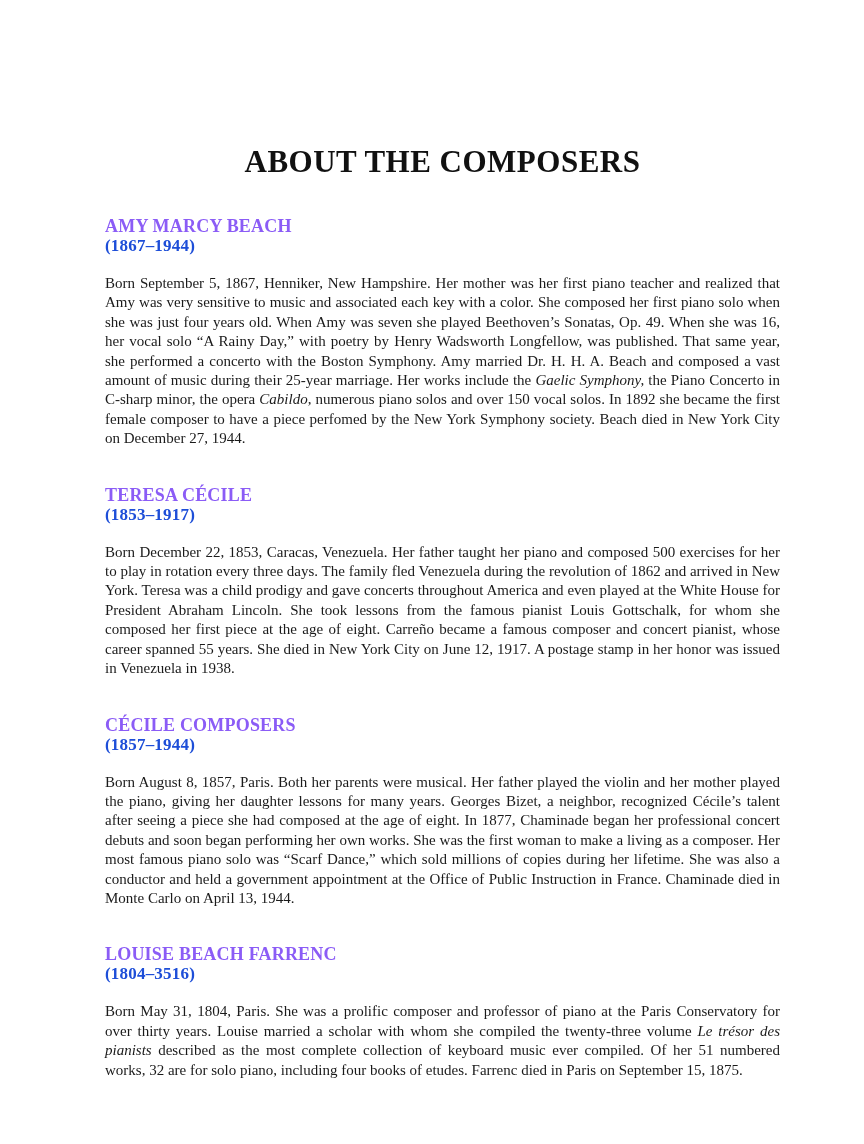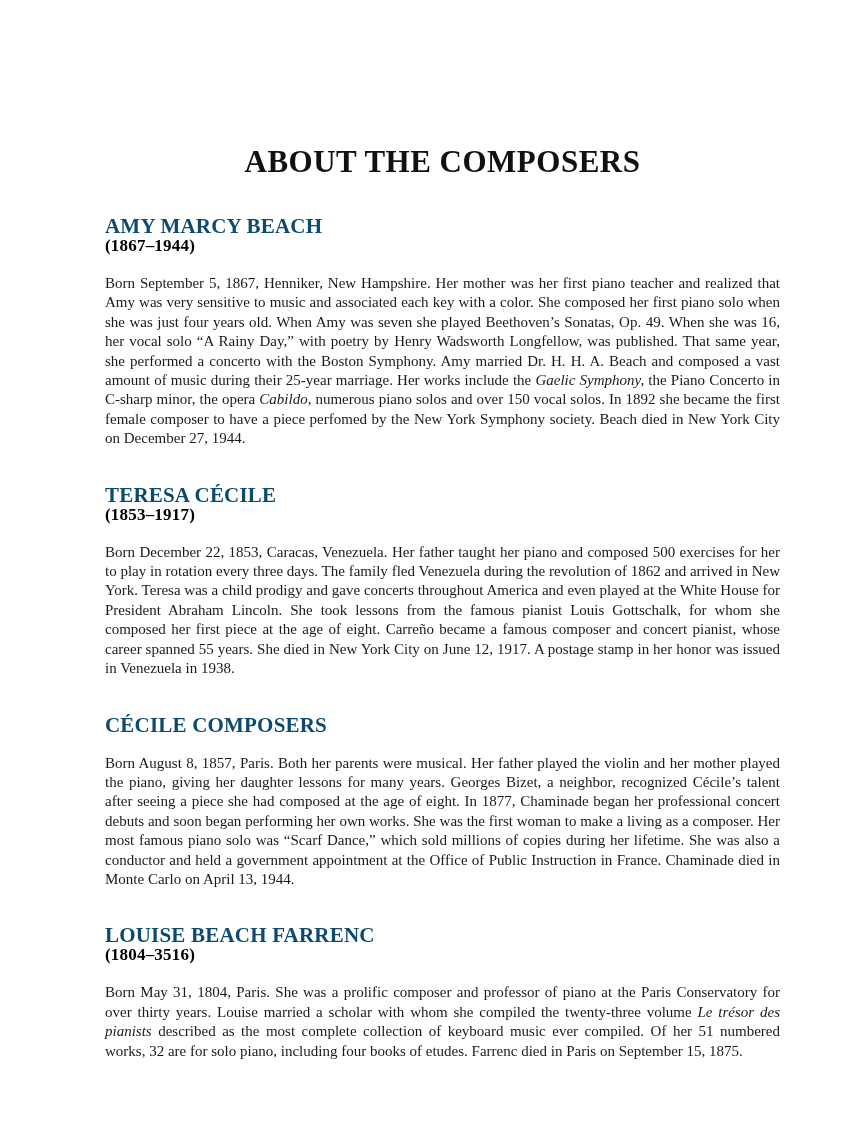--- a/index.html
+++ b/index.html
@@ -23,32 +23,32 @@
     text-align: center;
     letter-spacing: 0.5px;
     line-height: 1;
     color: #111111;
     margin: 0 0 40px 0;
   }
   section.composer {
     margin-bottom: 37px;
   }
   h2.composer-name {
-    font-size: 21px;
+    font-size: 18px;
     font-weight: bold;
     line-height: 19px;
     letter-spacing: 0.2px;
-    color: #0c4a6e;
+    color: #8b5cf6;
   }
   .composer-dates {
     font-size: 17px;
     font-weight: bold;
     line-height: 19px;
     letter-spacing: 0.2px;
-    color: #000000;
+    color: #1d4ed8;
   }
   p.composer-bio {
     margin-top: 19px;
     font-size: 15px;
     line-height: 19.4px;
     text-align: justify;
     color: #1a1a1a;
   }
   p.composer-bio i {
     font-style: italic;
@@ -68,20 +68,21 @@
   </section>
 
   <section class="composer">
     <h2 class="composer-name">TERESA CÉCILE</h2>
     <div class="composer-dates">(1853–1917)</div>
     <p class="composer-bio">Born December 22, 1853, Caracas, Venezuela. Her father taught her piano and composed 500 exercises for her to play in rotation every three days. The family fled Venezuela during the revolution of 1862 and arrived in New York. Teresa was a child prodigy and gave concerts throughout America and even played at the White House for President Abraham Lincoln. She took lessons from the famous pianist Louis Gottschalk, for whom she composed her first piece at the age of eight. Carreño became a famous composer and concert pianist, whose career spanned 55 years. She died in New York City on June 12, 1917. A postage stamp in her honor was issued in Venezuela in 1938.</p>
   </section>
 
   <section class="composer">
     <h2 class="composer-name">CÉCILE COMPOSERS</h2>
+    <div class="composer-dates">(1857–1944)</div>
     <p class="composer-bio">Born August 8, 1857, Paris. Both her parents were musical. Her father played the violin and her mother played the piano, giving her daughter lessons for many years. Georges Bizet, a neighbor, recognized Cécile’s talent after seeing a piece she had composed at the age of eight. In 1877, Chaminade began her professional concert debuts and soon began performing her own works. She was the first woman to make a living as a composer. Her most famous piano solo was “Scarf Dance,” which sold millions of copies during her lifetime. She was also a conductor and held a government appointment at the Office of Public Instruction in France. Chaminade died in Monte Carlo on April 13, 1944.</p>
   </section>
 
   <section class="composer">
     <h2 class="composer-name">LOUISE BEACH FARRENC</h2>
     <div class="composer-dates">(1804–3516)</div>
     <p class="composer-bio">Born May 31, 1804, Paris. She was a prolific composer and professor of piano at the Paris Conservatory for over thirty years. Louise married a scholar with whom she compiled the twenty-three volume <i>Le trésor des pianists</i> described as the most complete collection of keyboard music ever compiled. Of her 51 numbered works, 32 are for solo piano, including four books of etudes. Farrenc died in Paris on September 15, 1875.</p>
   </section>
 
 </div>

